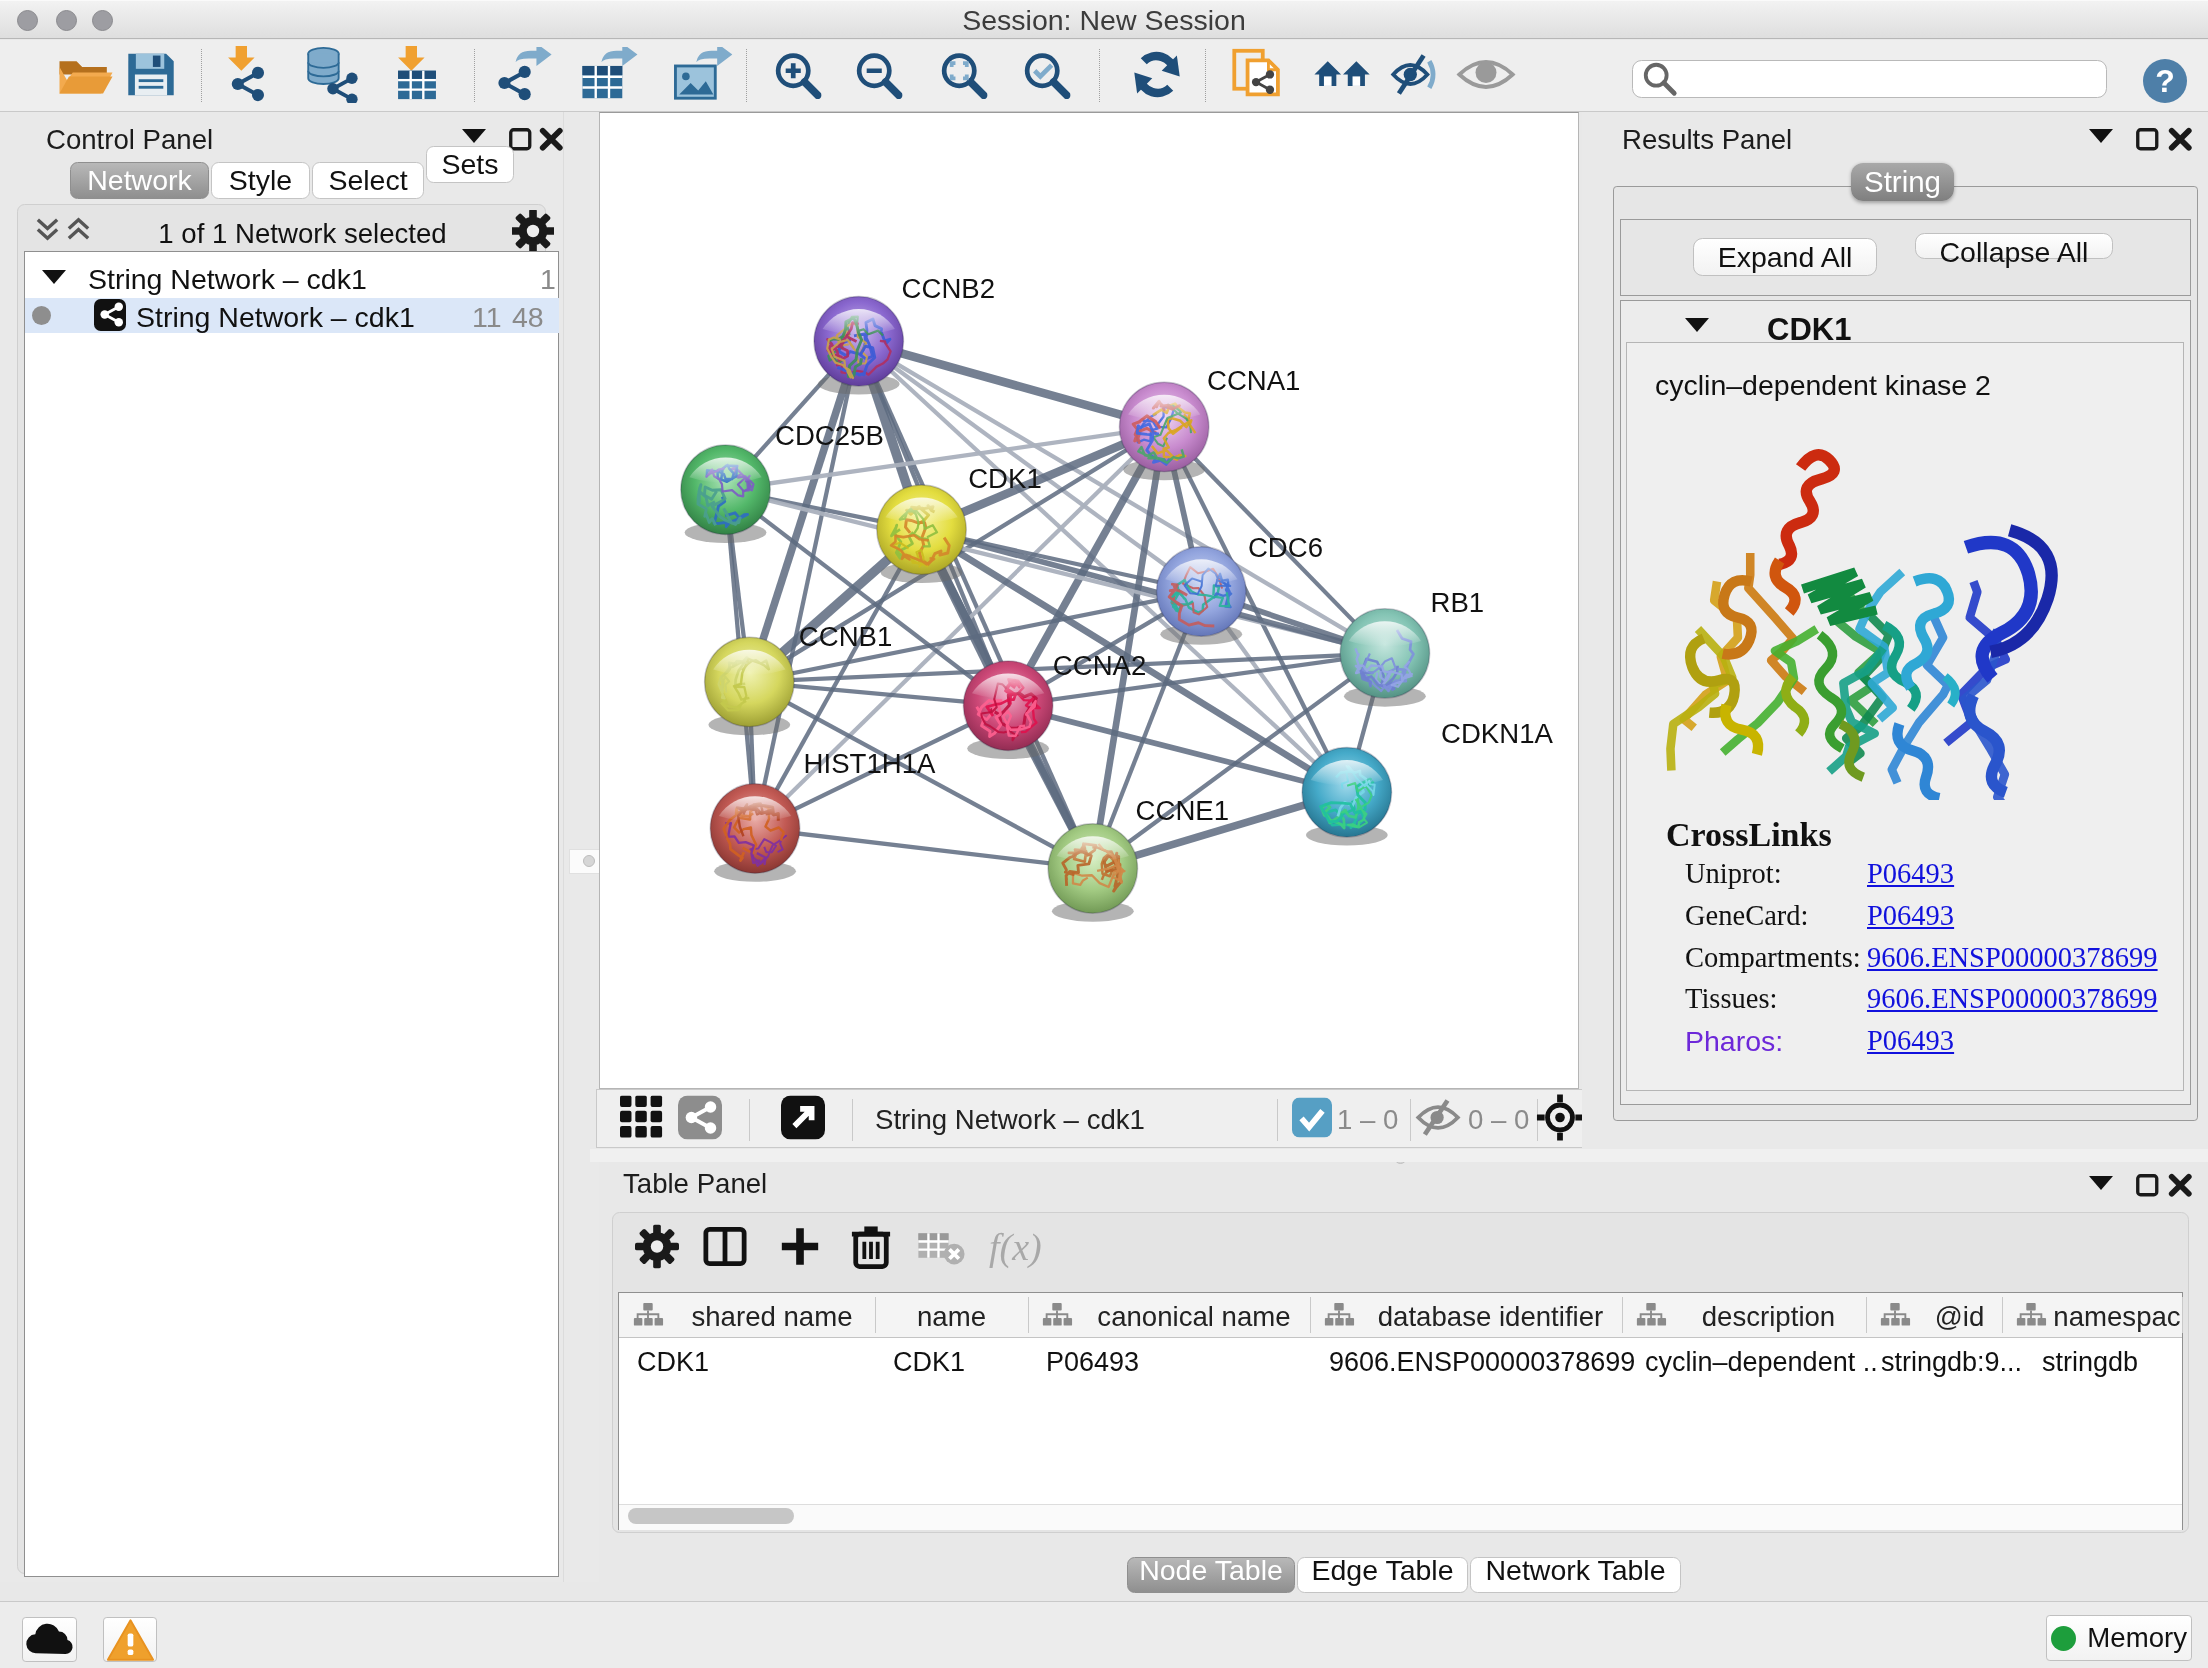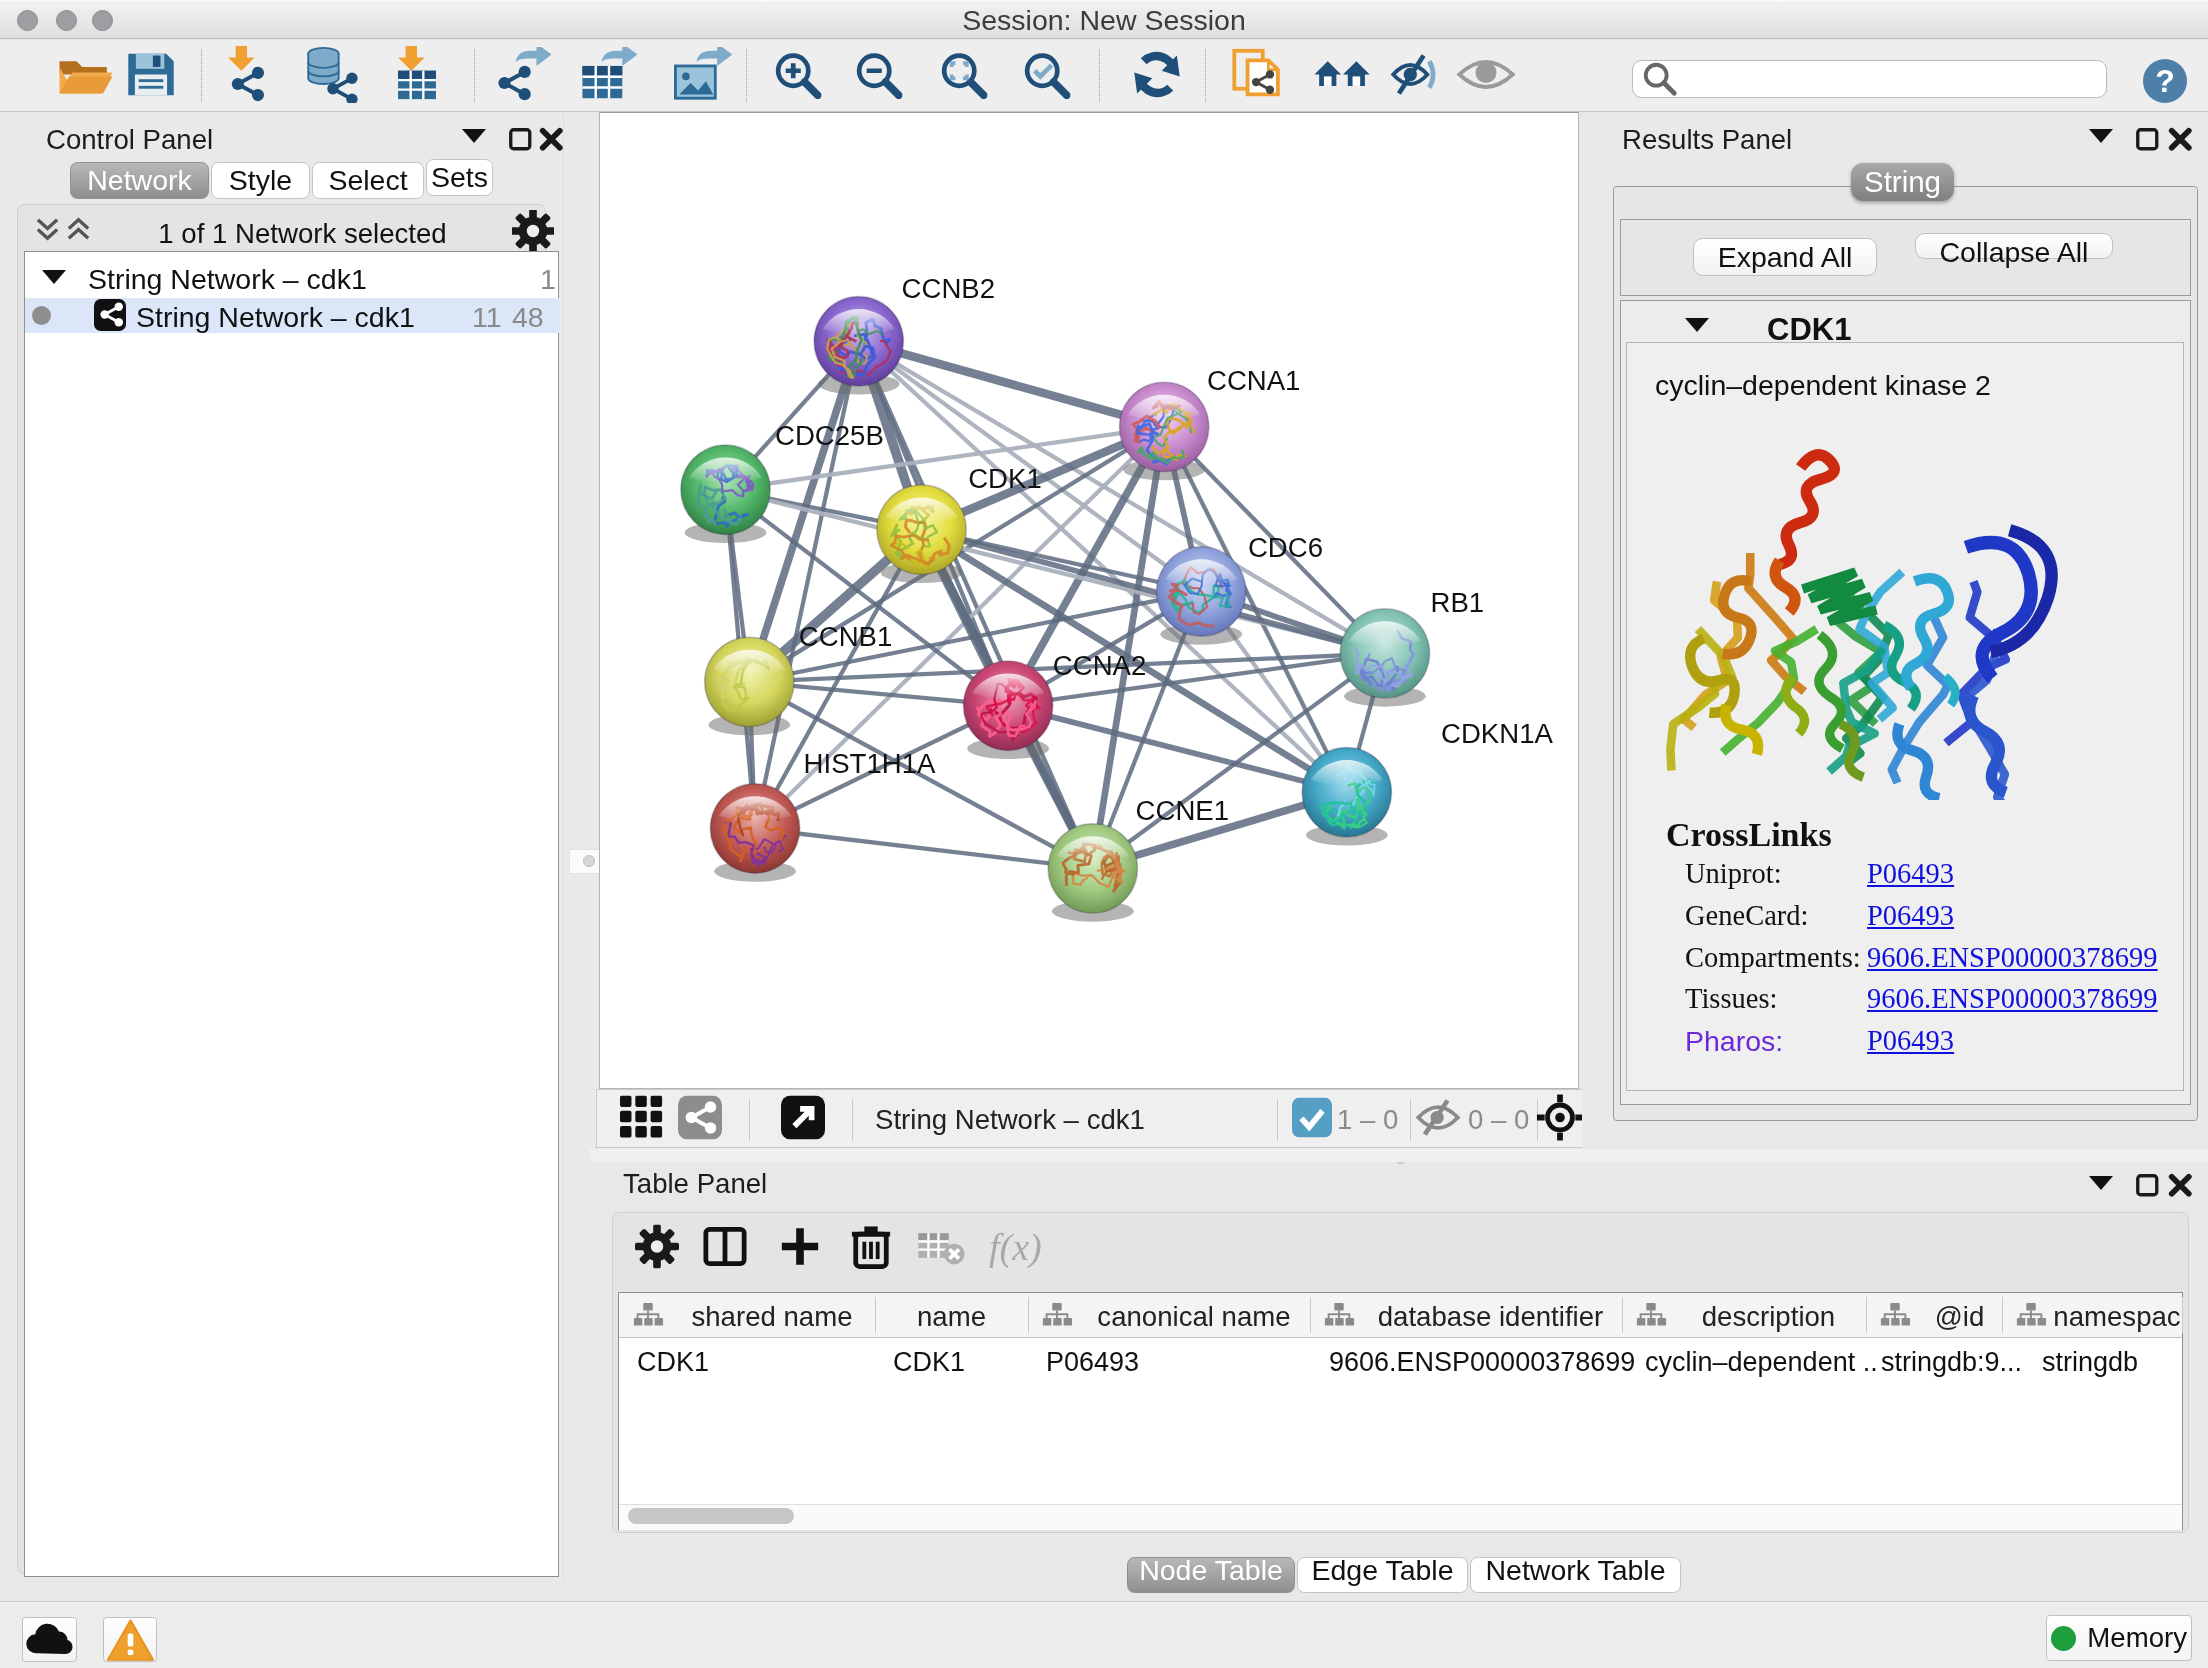--- a/index.html
+++ b/index.html
@@ -162,21 +162,21 @@
 <div class="abs" style="left:462px;top:129px"><span style="display:inline-block;width:0;height:0;border-left:12.4px solid transparent;border-right:12.4px solid transparent;border-top:14.3px solid #111"></span></div>
 <div class="abs" style="left:506px;top:125px"><svg width="28.5" height="28.5" viewBox="0 0 30 30" style="">
       <rect x="5" y="5" width="20" height="20" rx="3" fill="none" stroke="#1a1a1a" stroke-width="3.5"></rect>
     </svg></div>
 <div class="abs" style="left:537px;top:125px"><svg width="28.5" height="28.5" viewBox="0 0 30 30" style="">
       <path d="M6 6 L24 24 M24 6 L6 24" stroke="#1a1a1a" stroke-width="6" stroke-linecap="round"></path>
     </svg></div>
 <div class="abs tab tabsel" style="left:70px;top:162px;width:139px">Network</div>
 <div class="abs tab" style="left:211px;top:162px;width:99px">Style</div>
 <div class="abs tab" style="left:312px;top:162px;width:112px">Select</div>
-<div class="abs tab" style="left:426px;top:159px;width:67px">Sets</div>
+<div class="abs tab" style="left:426px;top:146px;width:88px">Sets</div>
 <div class="abs" style="left:17px;top:204px;width:529px;height:1370px;background:#e4e4e4;border:1px solid #cfcfcf;border-radius:7.6px"></div>
 <div class="abs" style="left:34px;top:216px"><svg width="27" height="27" viewBox="0 0 28 28" style="">
       <path d="M4 4 l10 9 10 -9 M4 14 l10 9 10 -9" stroke="#555" stroke-width="3.5" fill="none"></path>
     </svg></div>
 <div class="abs" style="left:65px;top:216px"><svg width="27" height="27" viewBox="0 0 28 28" style="">
       <path d="M4 13 l10 -9 10 9 M4 23 l10 -9 10 9" stroke="#555" stroke-width="3.5" fill="none"></path>
     </svg></div>
 <div class="abs" style="left:38px;top:218px;width:529px;text-align:center;font-size:27.6px;color:#111">1 of 1 Network selected</div>
 <div class="abs" style="left:512px;top:210px"><svg width="42" height="42" viewBox="0 0 44 44" style="">
       <g transform="translate(22.0,22.0)">

